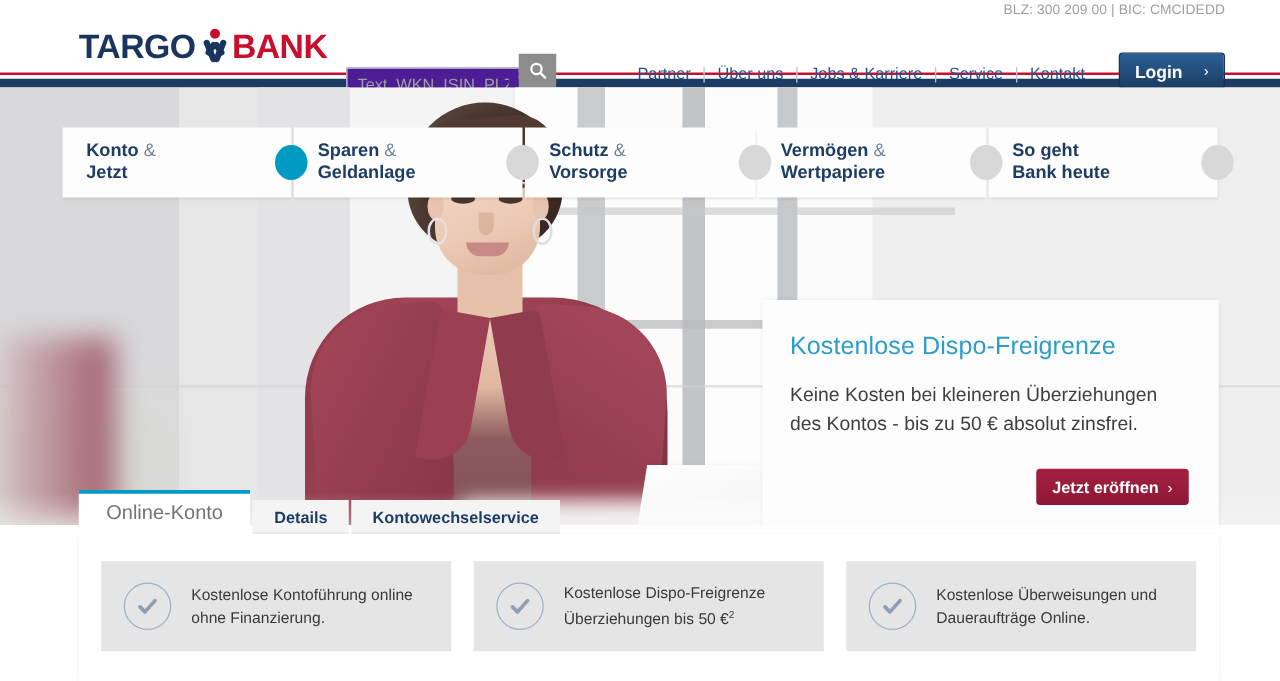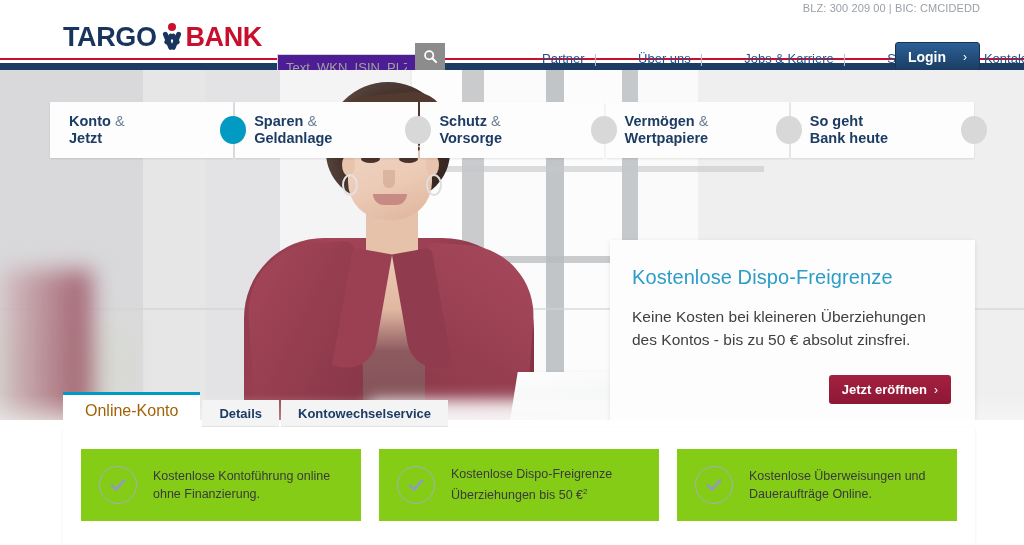--- a/index.html
+++ b/index.html
@@ -57,21 +57,21 @@
     width:30px;height:27px;background:#8c8c8c;border:none;cursor:pointer;
     display:flex;align-items:center;justify-content:center;padding:0;
   }
   .searchbtn svg{display:block;}
 
   .topnav{
     position:absolute;left:510px;top:33px;
     display:flex;align-items:center;font-size:13px;color:#24528c;
     white-space:nowrap;
   }
-  .topnav a{color:#24528c;text-decoration:none;margin-left:32px;}
+  .topnav a{color:#24528c;text-decoration:none;}
   .topnav .sep{color:#b9c2cd;margin:0 9px;}
   .loginbtn{
     position:absolute;right:44px;top:24px;
     width:85px;height:29px;border-radius:3px;
     background:linear-gradient(#2b6096,#1b3d63);
     color:#fff;font-size:14px;font-weight:bold;
     display:flex;align-items:center;justify-content:center;gap:17px;
     cursor:pointer;border:1px solid #173552;box-sizing:border-box;
   }
   .loginbtn .chev{font-size:12px;font-weight:normal;}
@@ -241,31 +241,31 @@
     z-index:6;
   }
   .tabs{display:flex;align-items:flex-end;height:32px;}
   .tab{
     background:#f4f4f4;color:#1d3c63;font-size:13px;font-weight:bold;
     height:27px;display:flex;align-items:center;padding:0 17px;
     cursor:pointer;box-shadow:inset 0 -1px 0 #e3e3e3;
   }
   .tab + .tab{margin-left:2px;}
   .tab.active{
-    background:#ffffff;color:#a16207;font-weight:normal;font-size:16px;
+    background:#ffffff;color:#737373;font-weight:normal;font-size:16px;
     height:32px;border-top:3px solid #009ac3;padding:0 22px;
     box-shadow:none;
   }
   .panel-body{
     background:#ffffff;height:118px;box-sizing:border-box;
     padding:22px 18px 0 18px;display:flex;gap:18px;
     box-shadow:0 1px 3px rgba(0,0,0,.07);
   }
   .feature{
-    flex:1;background:#84cc16;height:72px;
+    flex:1;background:#e5e5e5;height:72px;
     display:flex;align-items:center;padding-left:18px;box-sizing:border-box;
   }
   .check{
     width:36px;height:36px;border-radius:50%;border:1px solid #9fb0c4;
     display:flex;align-items:center;justify-content:center;flex:none;
     margin-right:16px;background:transparent;
   }
   .check svg{display:block;}
   .feature-text{
     font-size:12.5px;color:#3a3a3a;line-height:18px;

